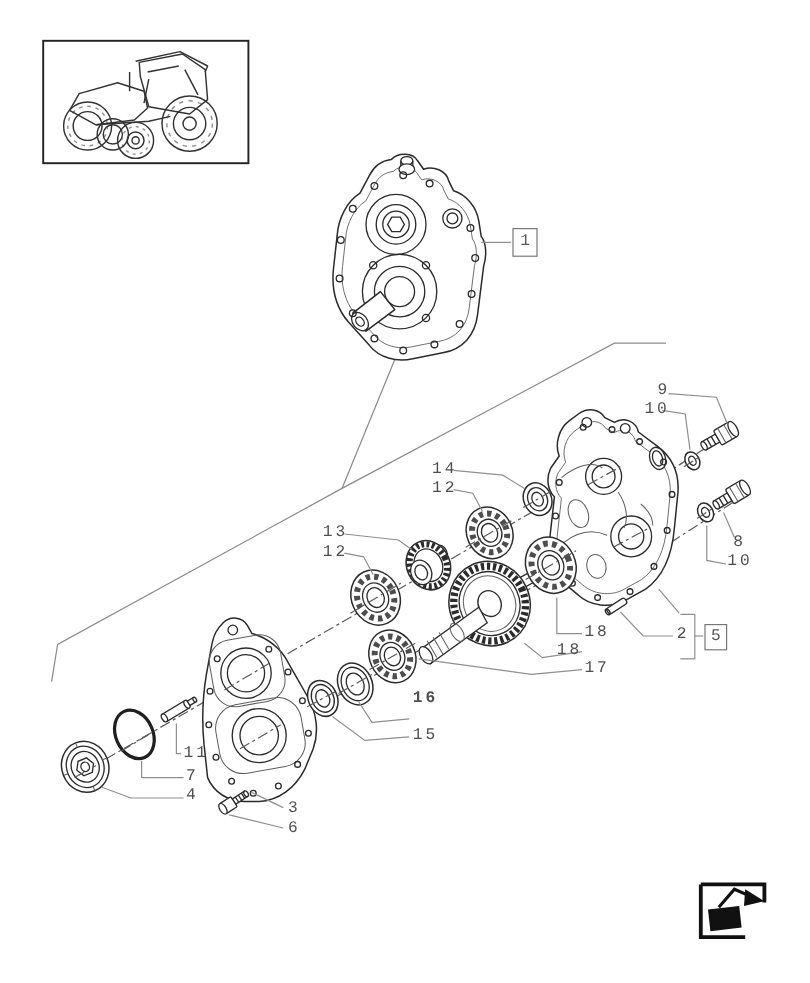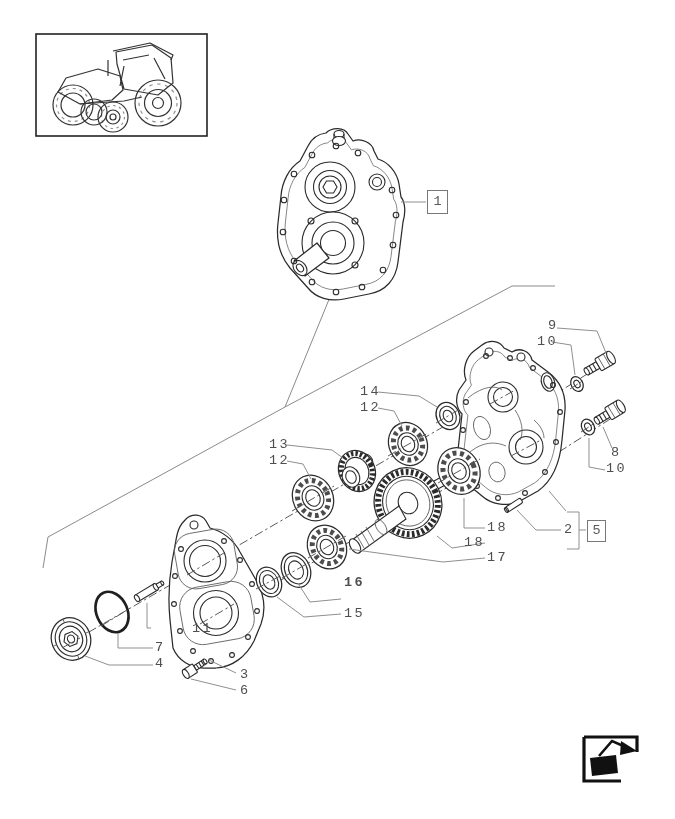--- a/index.html
+++ b/index.html
@@ -389,20 +389,20 @@
 <div class="callout" style="left:606px;top:462px;">10</div>
 <div class="callout" style="left:360px;top:385px;text-align:right;">14</div>
 <div class="callout" style="left:360px;top:401px;">12</div>
 <div class="callout" style="left:269px;top:438px;text-align:right;">13</div>
 <div class="callout" style="left:269px;top:454px;">12</div>
 <div class="callout" style="left:487px;top:521px;">18</div>
 <div class="callout" style="left:464px;top:536px;text-align:right;">18</div>
 <div class="callout" style="left:487px;top:551px;font-family:Liberation Mono, monospace;">17</div>
 <div class="callout" style="left:344px;top:576px;font-weight:bold;">16</div>
 <div class="callout" style="left:344px;top:607px;">15</div>
-<div class="callout" style="left:153px;top:622px;margin-left:39px;">11</div>
+<div class="callout" style="left:153px;top:622px;">11</div>
 <div class="callout" style="left:155px;top:641px;">7</div>
 <div class="callout" style="left:155px;top:657px;">4</div>
 <div class="callout" style="left:240px;top:668px;">3</div>
 <div class="callout" style="left:240px;top:684px;">6</div>
 <div class="callout" style="left:564px;top:523px;">2</div>
 
 </div>
 
 </body></html>

